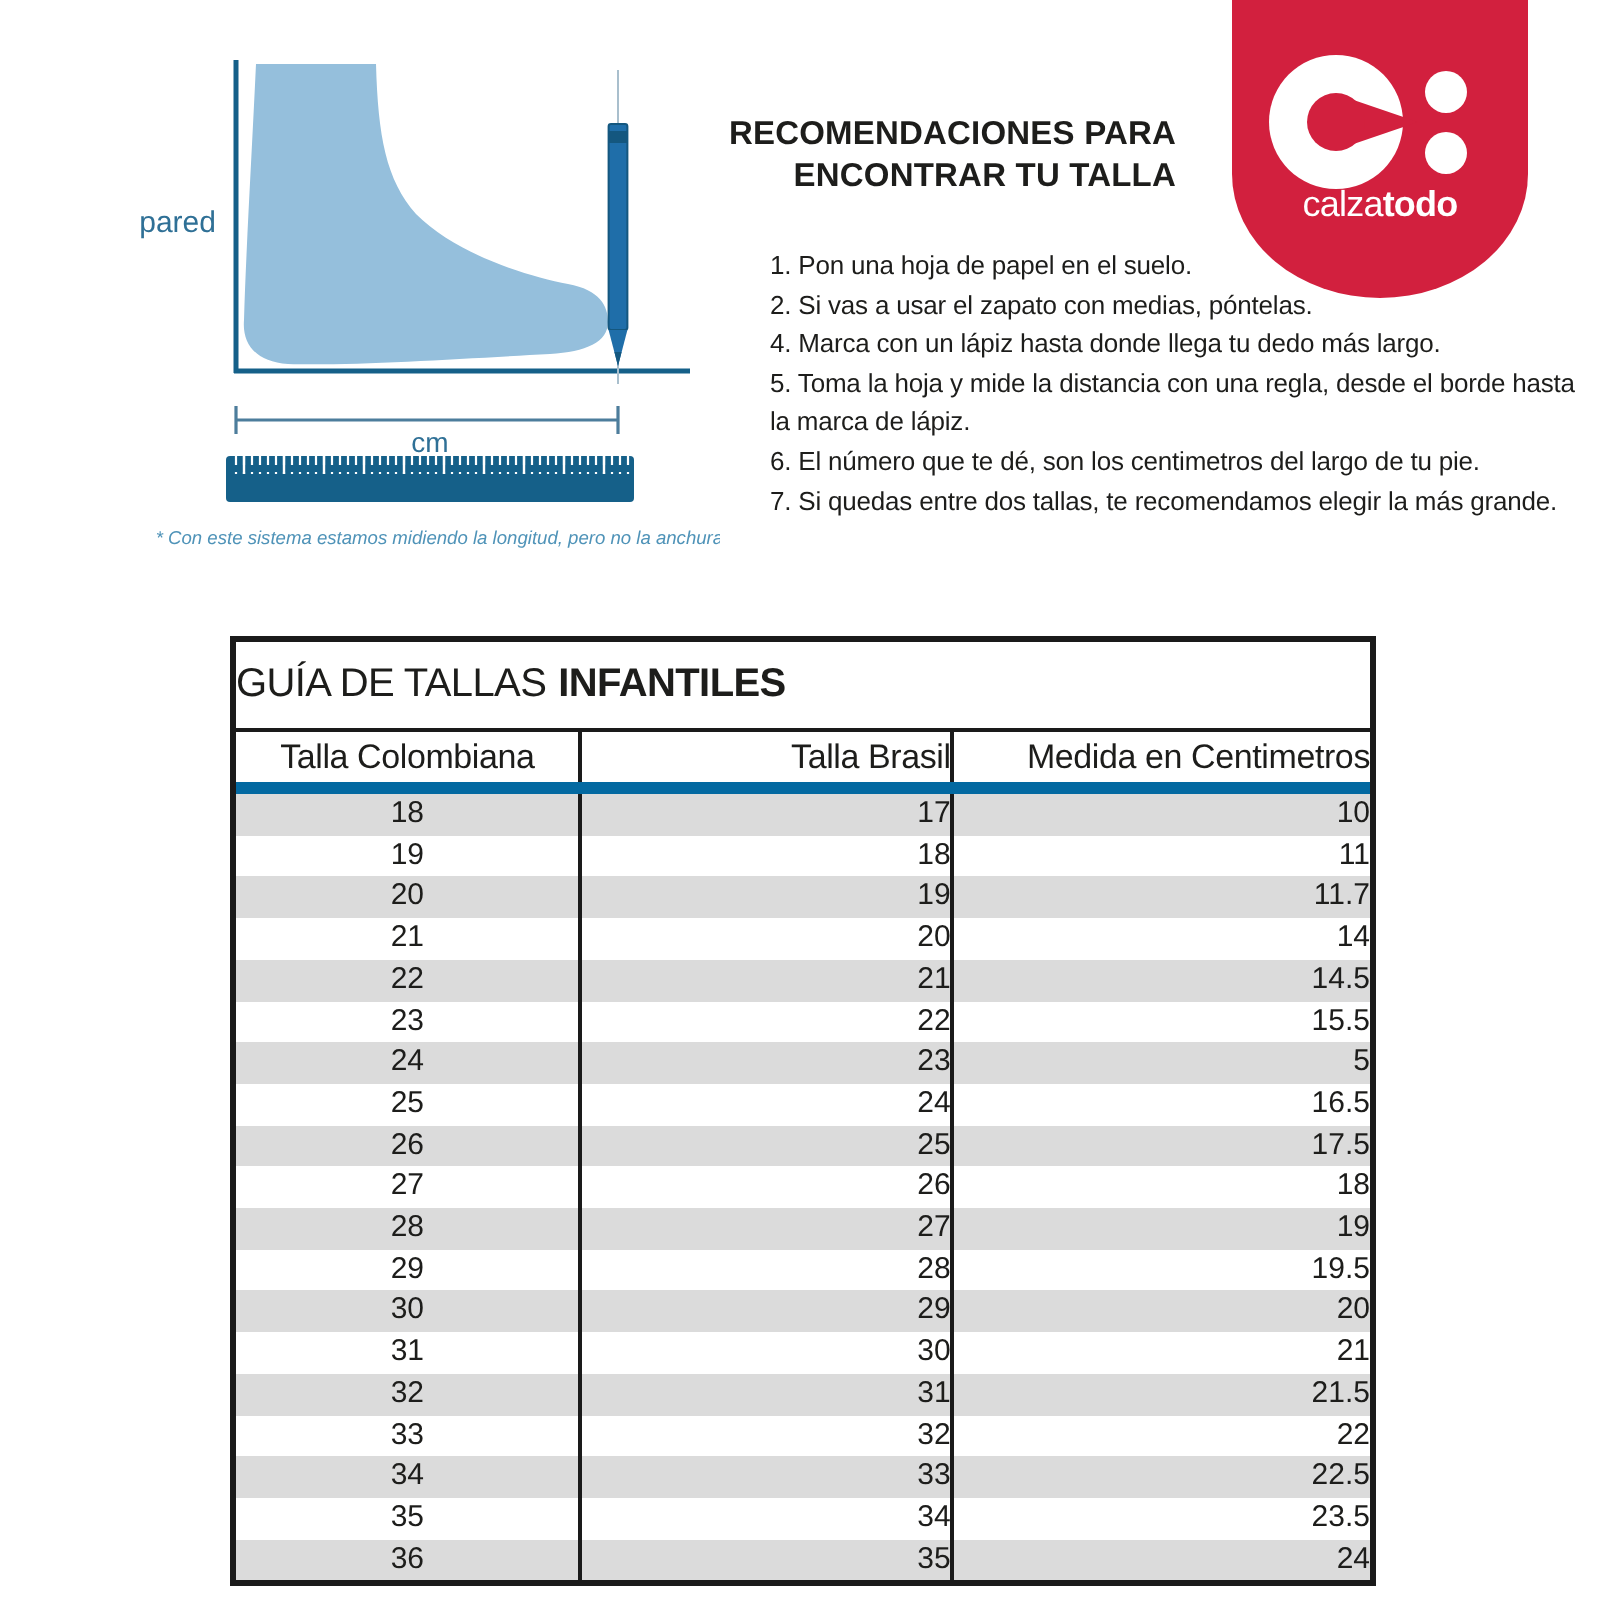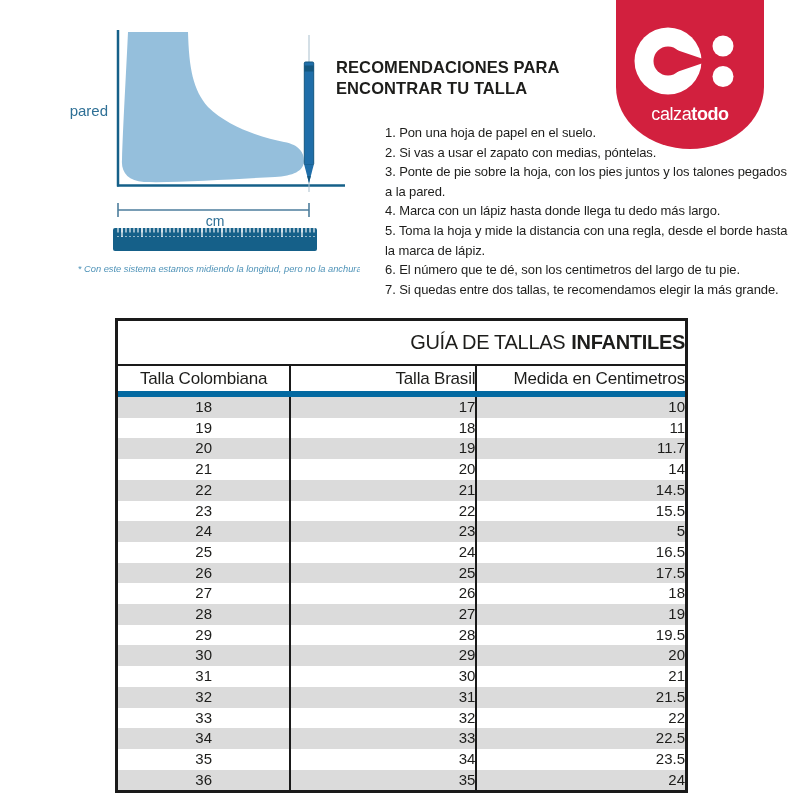--- a/index.html
+++ b/index.html
@@ -6,47 +6,47 @@
   .page{
     position:relative;width:800px;height:800px;background:#fff;overflow:hidden;
     font-family:"Liberation Sans",sans-serif;color:var(--ink,#1d1d1b);
   }
   
   .diagram{position:absolute;left:60px;top:20px;width:300px;height:260px;}
   .diagram svg{display:block;width:100%;height:100%;}
   
   .reco-title{
     position:absolute;left:336px;top:57px;width:252px;
-    font-size:16.5px;font-weight:bold;line-height:1.26;text-align:left;
+    font-size:16.5px;font-weight:bold;line-height:1.26;text-align:right;
     white-space:pre-line;letter-spacing:.1px;
   }
   .steps{
     position:absolute;left:351px;top:123px;width:412px;
     font-size:13px;line-height:19.6px;letter-spacing:-.1px;margin-left:34px;
   }
   .step{white-space:pre-line;}
   
   .logo-badge{
     position:absolute;left:616px;top:0;width:148px;height:149px;
     background:var(--red,#d2203e);
     border-radius:0 0 74px 74px / 0 0 62px 62px;
   }
   .logo-badge svg{position:absolute;left:0;top:0;width:148px;height:149px;}
   .logo-wordmark{
-    position:absolute;left:0;top:104px;width:100%;text-align:center;
+    position:absolute;left:0;top:92px;width:100%;text-align:center;
     color:#fff;font-size:18px;letter-spacing:-.4px;
   }
   .logo-wordmark .bold{font-weight:bold;}
   
   .size-table{
     position:absolute;left:115px;top:318px;width:567px;
     border:3px solid #1a1a1a;background:#fff;
   }
   .table-title{
-    height:43px;line-height:43px;text-align:right;
+    height:43px;line-height:43px;text-align:left;
     font-size:20px;letter-spacing:-.3px;border-bottom:2px solid #1a1a1a;
   }
   .table-title .tt-bold{font-weight:bold;margin-left:6px;}
   .size-table table{
     width:100%;border-collapse:collapse;table-layout:fixed;
   }
   .size-table th{
     height:25px;font-weight:normal;font-size:17px;letter-spacing:-.2px;
     border-bottom:6px solid #0369a1;padding:0;text-align:center;
   }
@@ -111,22 +111,20 @@
 
       <text x="161" y="252" text-anchor="middle" font-size="9.3" font-style="italic" style="fill:var(--note,#4F93B8);font-family:'Liberation Sans',sans-serif">* Con este sistema estamos midiendo la longitud, pero no la anchura.</text>
     </svg>
   </div>
 
   <div class="reco-title">RECOMENDACIONES PARA
 ENCONTRAR TU TALLA</div>
   <div class="steps">
       <div class="step">1. Pon una hoja de papel en el suelo.</div>
       <div class="step">2. Si vas a usar el zapato con medias, póntelas.</div>
-      <div class="step">3. Ponte de pie sobre la hoja, con los pies juntos y los talones pegados
-a la pared.</div>
       <div class="step">4. Marca con un lápiz hasta donde llega tu dedo más largo.</div>
       <div class="step">5. Toma la hoja y mide la distancia con una regla, desde el borde hasta
 la marca de lápiz.</div>
       <div class="step">6. El número que te dé, son los centimetros del largo de tu pie.</div>
       <div class="step">7. Si quedas entre dos tallas, te recomendamos elegir la más grande.</div>
     </div>
 
   <div class="logo-badge">
     <svg viewBox="0 0 148 149">
       <circle cx="52" cy="61" r="33.5" fill="#ffffff"></circle>

